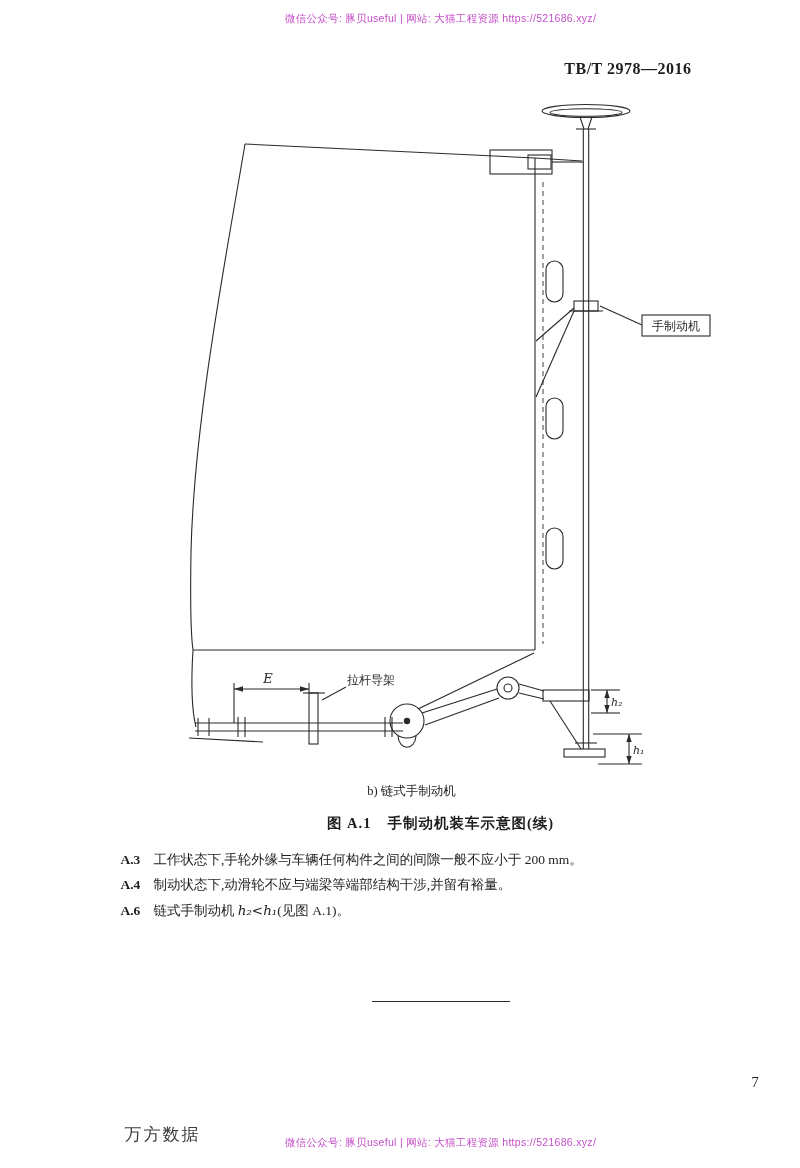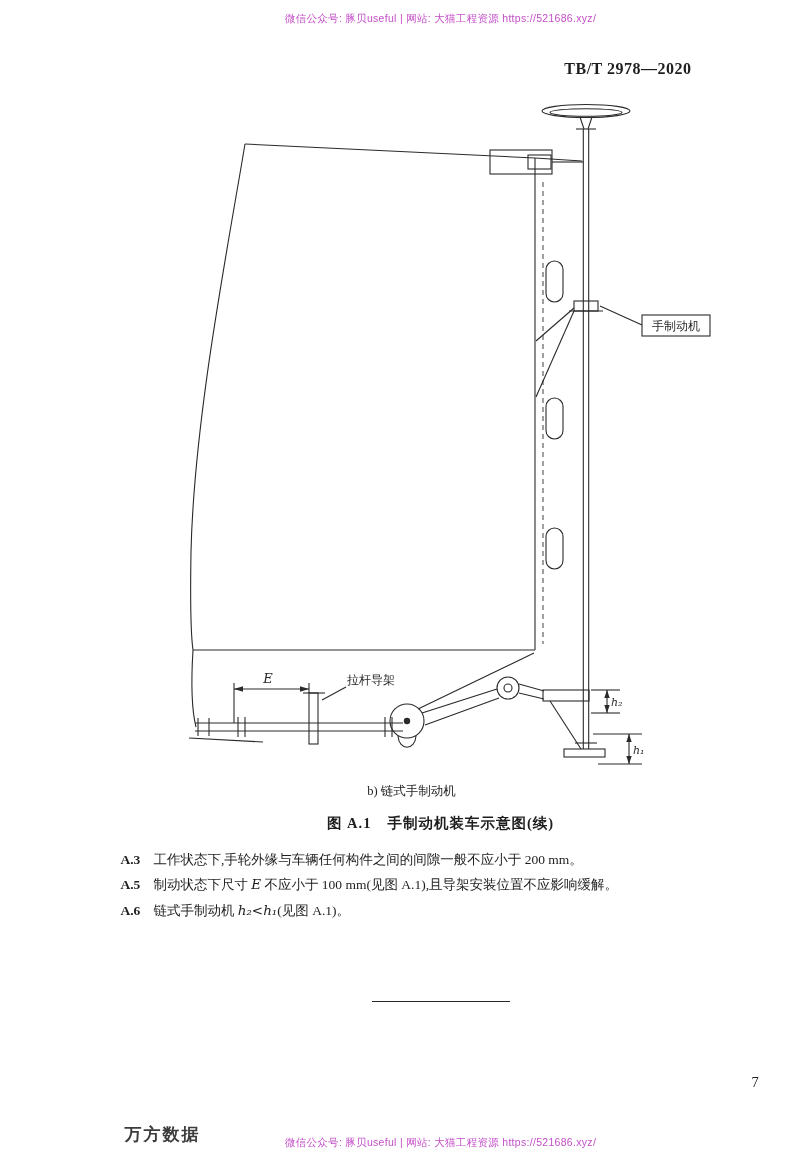--- a/index.html
+++ b/index.html
@@ -36,30 +36,30 @@
   .clause-num { font-weight:bold; margin-right:13px; }
   .clause .var { font-style:italic; font-family:"DejaVu Serif",serif; }
   .end-rule {
     position:absolute; top:1001px; left:331px; width:138px;
     border-top:1.5px solid #2a2a2a;
   }
   .page-number { position:absolute; top:1074px; left:711px; font-size:14.5px; }
   .brand {
     position:absolute; top:1123px; left:84px;
     font-family:"Liberation Sans","DejaVu Sans",sans-serif;
-    font-size:17px; font-weight:bold; color:#3c3c3c; letter-spacing:2px;text-align:right;
+    font-size:17px; font-weight:normal; color:#3c3c3c; letter-spacing:2px;text-align:right;
   }
 </style>
 </head>
 <body>
 
 <div class="page">
 
   <div class="watermark wm-top">微信公众号: 豚贝useful | 网站: 大猫工程资源 https://521686.xyz/</div>
-  <div class="doc-number">TB/T 2978—2020</div>
+  <div class="doc-number">TB/T 2978—2016</div>
 
   <svg class="diagram" viewBox="0 0 800 800" width="800" height="800">
     <g fill="none" stroke="#2a2a2a" stroke-width="1.1">
 
       <g>
         <line x1="204" y1="144" x2="494" y2="158"></line>
         <line x1="494" y1="158" x2="541" y2="161"></line>
         <path d="M204,144 C186,252 153,420 150,552 C149,612 151,643 152,650"></path>
         <line x1="494" y1="158" x2="494" y2="650"></line>
         <line x1="502" y1="182" x2="502" y2="644" stroke-dasharray="5 4" stroke-width="0.9"></line>
@@ -186,21 +186,21 @@
 
   <div class="fig-caption">
     <span class="cap-prefix">图 A.1</span><span>手制动机装车示意图(续)</span>
   </div>
 
   <div class="clauses">
     <div class="clause">
       <span class="clause-num">A.3</span><span>工作状态下,手轮外缘与车辆任何构件之间的间隙一般不应小于 200 mm。</span><i class="var"></i><span></span>
     </div>
     <div class="clause">
-      <span class="clause-num">A.5</span><span>制动状态下尺寸 </span><i class="var">E</i><span> 不应小于 100 mm(见图 A.1),且导架安装位置不应影响缓解。</span>
+      <span class="clause-num">A.4</span><span>制动状态下,动滑轮不应与端梁等端部结构干涉,并留有裕量。</span><i class="var"></i><span></span>
     </div>
     <div class="clause">
       <span class="clause-num">A.6</span><span>链式手制动机 </span><i class="var">h₂&lt;h₁</i><span>(见图 A.1)。</span>
     </div>
   </div>
 
   <div class="end-rule"></div>
 
   <div class="page-number">7</div>
   <div class="brand">万方数据</div>

